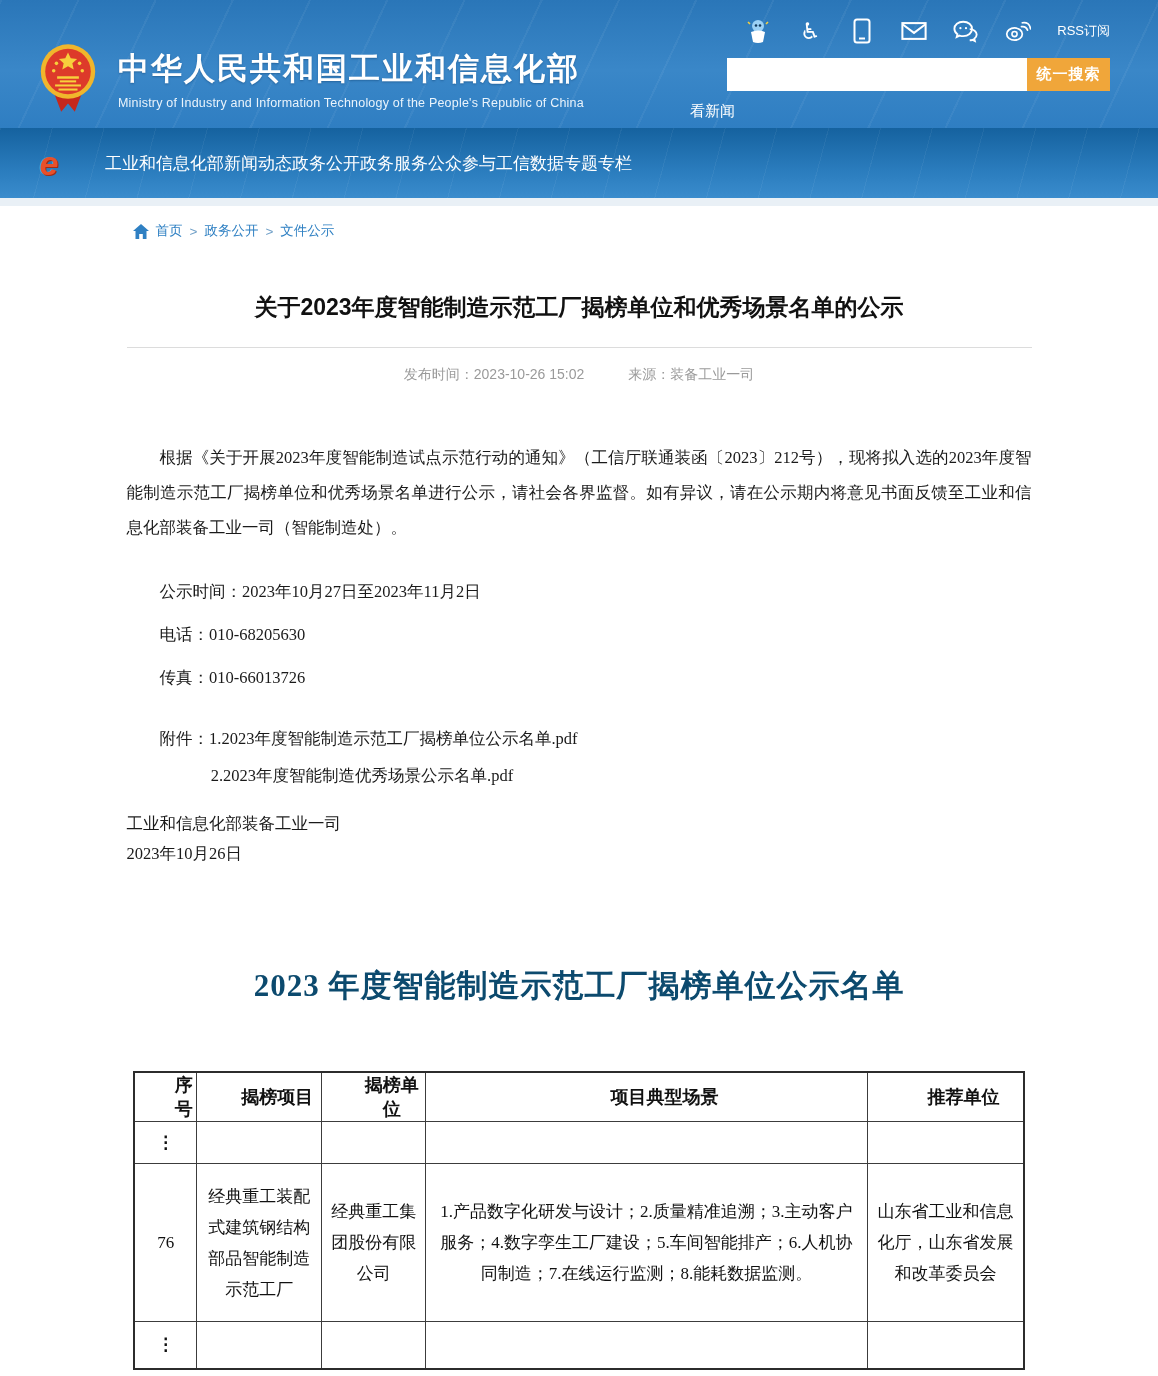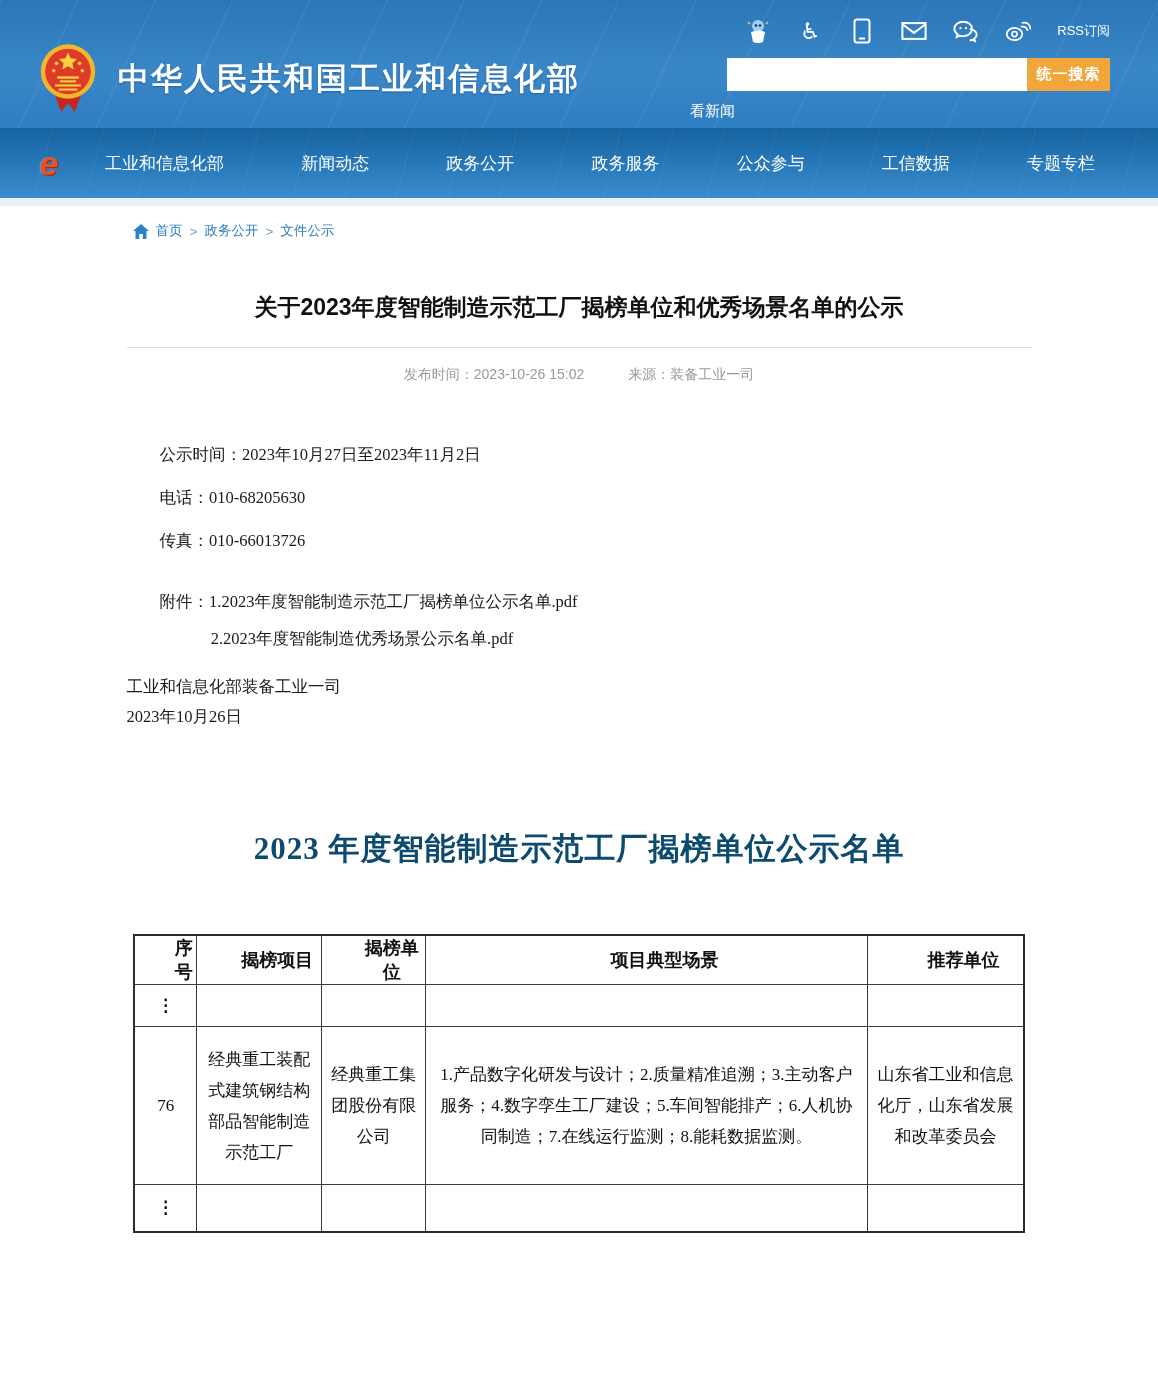--- a/index.html
+++ b/index.html
@@ -49,21 +49,21 @@
       repeating-linear-gradient(105deg, rgba(255,255,255,0.05) 0 1px, rgba(255,255,255,0) 1px 50px),
       linear-gradient(180deg,#15629f 0%, #2a7cbd 60%, #3a8ccd 100%);
     display:flex; align-items:center;
   }
   .nav-logo{
     position:absolute; left:28px; top:14px; width:42px; height:42px;
     font-size:34px; font-weight:900; font-style:italic; color:#e8502a;
     text-shadow:1px 1px 0 #a32b12, -1px 0 0 #3fa9e0;
     display:flex; align-items:center; justify-content:center;
   }
-  .nav-items{ display:flex; justify-content:space-between; width:1010px; margin-left:105px; padding-right:20px; }
+  .nav-items{ display:flex; justify-content:flex-start; width:1010px; margin-left:105px; padding-right:20px; }
   .nav-items a{ color:#fff; font-size:17px; text-decoration:none; cursor:pointer; white-space:nowrap; }
   .subnav-strip{ height:8px; background:#e9f0f6; }
   
   .content{ width:905px; margin:0 auto; }
   .breadcrumb{ display:flex; align-items:center; gap:7px; margin-top:16px; font-size:13.5px; color:#2f80c3; padding-left:6px; }
   .breadcrumb a{ color:#2f80c3; text-decoration:none; cursor:pointer; }
   .breadcrumb .sep{ color:#6f9fc7; }
   .home-icon{ width:16px; height:15px; display:inline-block; }
   .article-title{
     margin-top:52px; text-align:center; font-size:23px; font-weight:bold; color:#111;
@@ -121,20 +121,21 @@
         <circle cx="29" cy="44" r="2.6" fill="#f7d03c"></circle>
         <circle cx="71" cy="44" r="2.6" fill="#f7d03c"></circle>
         <rect x="34" y="52" width="32" height="3.6" fill="#f7d03c"></rect>
         <rect x="38" y="58" width="24" height="3" fill="#f7d03c"></rect>
         <rect x="31" y="64" width="38" height="3" fill="#f7d03c"></rect>
         <rect x="36" y="70" width="28" height="3" fill="#f7d03c"></rect>
       </svg>
     </div>
     <div class="titles">
       <div class="site-title">中华人民共和国工业和信息化部</div>
+      <div class="site-subtitle">Ministry of Industry and Information Technology of the People's Republic of China</div>
     </div>
   </div>
 
   <div class="banner-right">
     <div class="icon-row">
       <span class="hicon">
         <svg width="24" height="26" viewBox="0 0 24 26">
             <circle cx="12" cy="8" r="6" fill="#9ad0f5"></circle>
             <circle cx="10" cy="7.5" r="1.3" fill="#123a5e"></circle>
             <circle cx="14" cy="7.5" r="1.3" fill="#123a5e"></circle>
@@ -218,20 +219,21 @@
   </div>
 
   <h1 class="article-title">关于2023年度智能制造示范工厂揭榜单位和优秀场景名单的公示</h1>
   <hr class="title-rule">
   <div class="meta">
     <span>发布时间：2023-10-26 15:02</span>
     <span>来源：装备工业一司</span>
   </div>
 
   <div class="article-body">
+    <p class="para">根据《关于开展2023年度智能制造试点示范行动的通知》（工信厅联通装函〔2023〕212号），现将拟入选的2023年度智能制造示范工厂揭榜单位和优秀场景名单进行公示，请社会各界监督。如有异议，请在公示期内将意见书面反馈至工业和信息化部装备工业一司（智能制造处）。</p>
     <p class="line first-line">公示时间：2023年10月27日至2023年11月2日</p>
     <p class="line">电话：010-68205630</p>
     <p class="line">传真：010-66013726</p>
 
     <p class="att-line"><span>附件：</span><span class="att">1.2023年度智能制造示范工厂揭榜单位公示名单.pdf</span></p>
     <p class="att-line2"><span class="att">2.2023年度智能制造优秀场景公示名单.pdf</span></p>
 
     <div class="signature">
       <div>工业和信息化部装备工业一司</div>
       <div>2023年10月26日</div>

